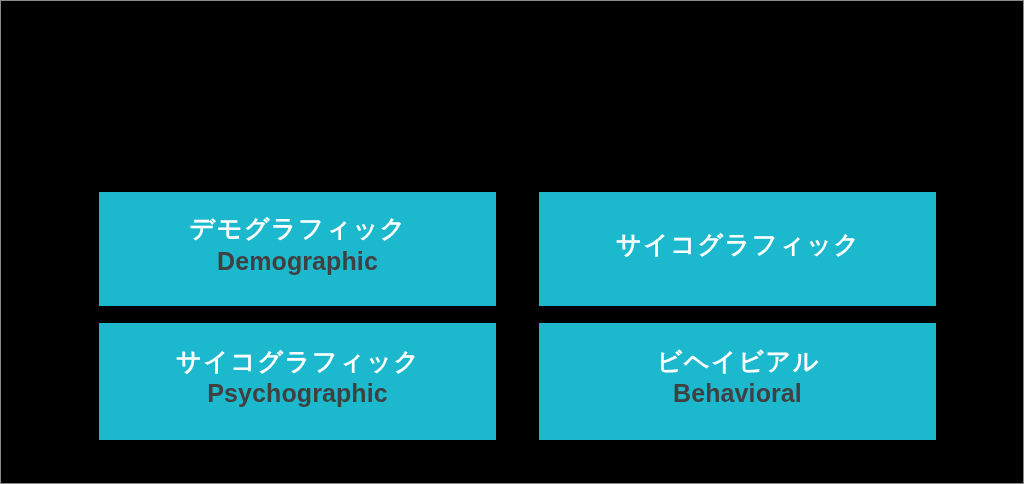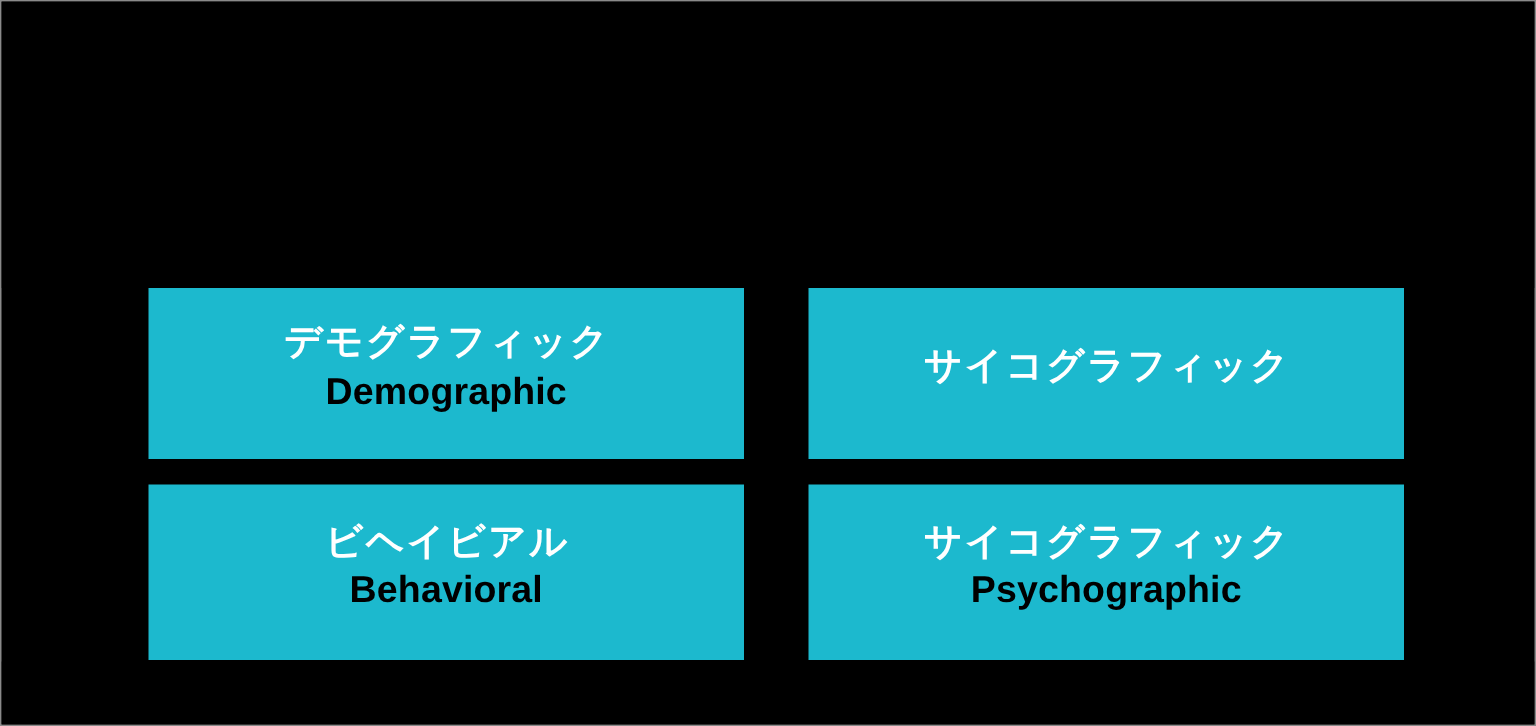--- a/index.html
+++ b/index.html
@@ -57,21 +57,21 @@
     color: #FFFFFF;
     font-size: 25px;
     font-weight: bold;
     line-height: 1.18;
     letter-spacing: 1.6px;
     text-indent: 1.6px;
     white-space: nowrap;
   }
 
   .card-en {
-    color: #000000;
+    color: #404040;
     font-size: 25px;
     font-weight: bold;
     line-height: 1.18;
     letter-spacing: 0.1px;
     white-space: nowrap;
     margin-top: 3px;
   }
 
   
   .bottom-spacer {
@@ -95,26 +95,26 @@
     <div class="card">
       <div class="card-jp">デモグラフィック</div>
       <div class="card-en">Demographic</div>
     </div>
 
     <div class="card">
       <div class="card-jp">サイコグラフィック</div>
     </div>
 
     <div class="card">
-      <div class="card-jp">ビヘイビアル</div>
-      <div class="card-en">Behavioral</div>
+      <div class="card-jp">サイコグラフィック</div>
+      <div class="card-en">Psychographic</div>
     </div>
 
     <div class="card">
-      <div class="card-jp">サイコグラフィック</div>
-      <div class="card-en">Psychographic</div>
+      <div class="card-jp">ビヘイビアル</div>
+      <div class="card-en">Behavioral</div>
     </div>
 
   </div>
 
   <div class="bottom-spacer"></div>
 
 </div>
 
 </body></html>

